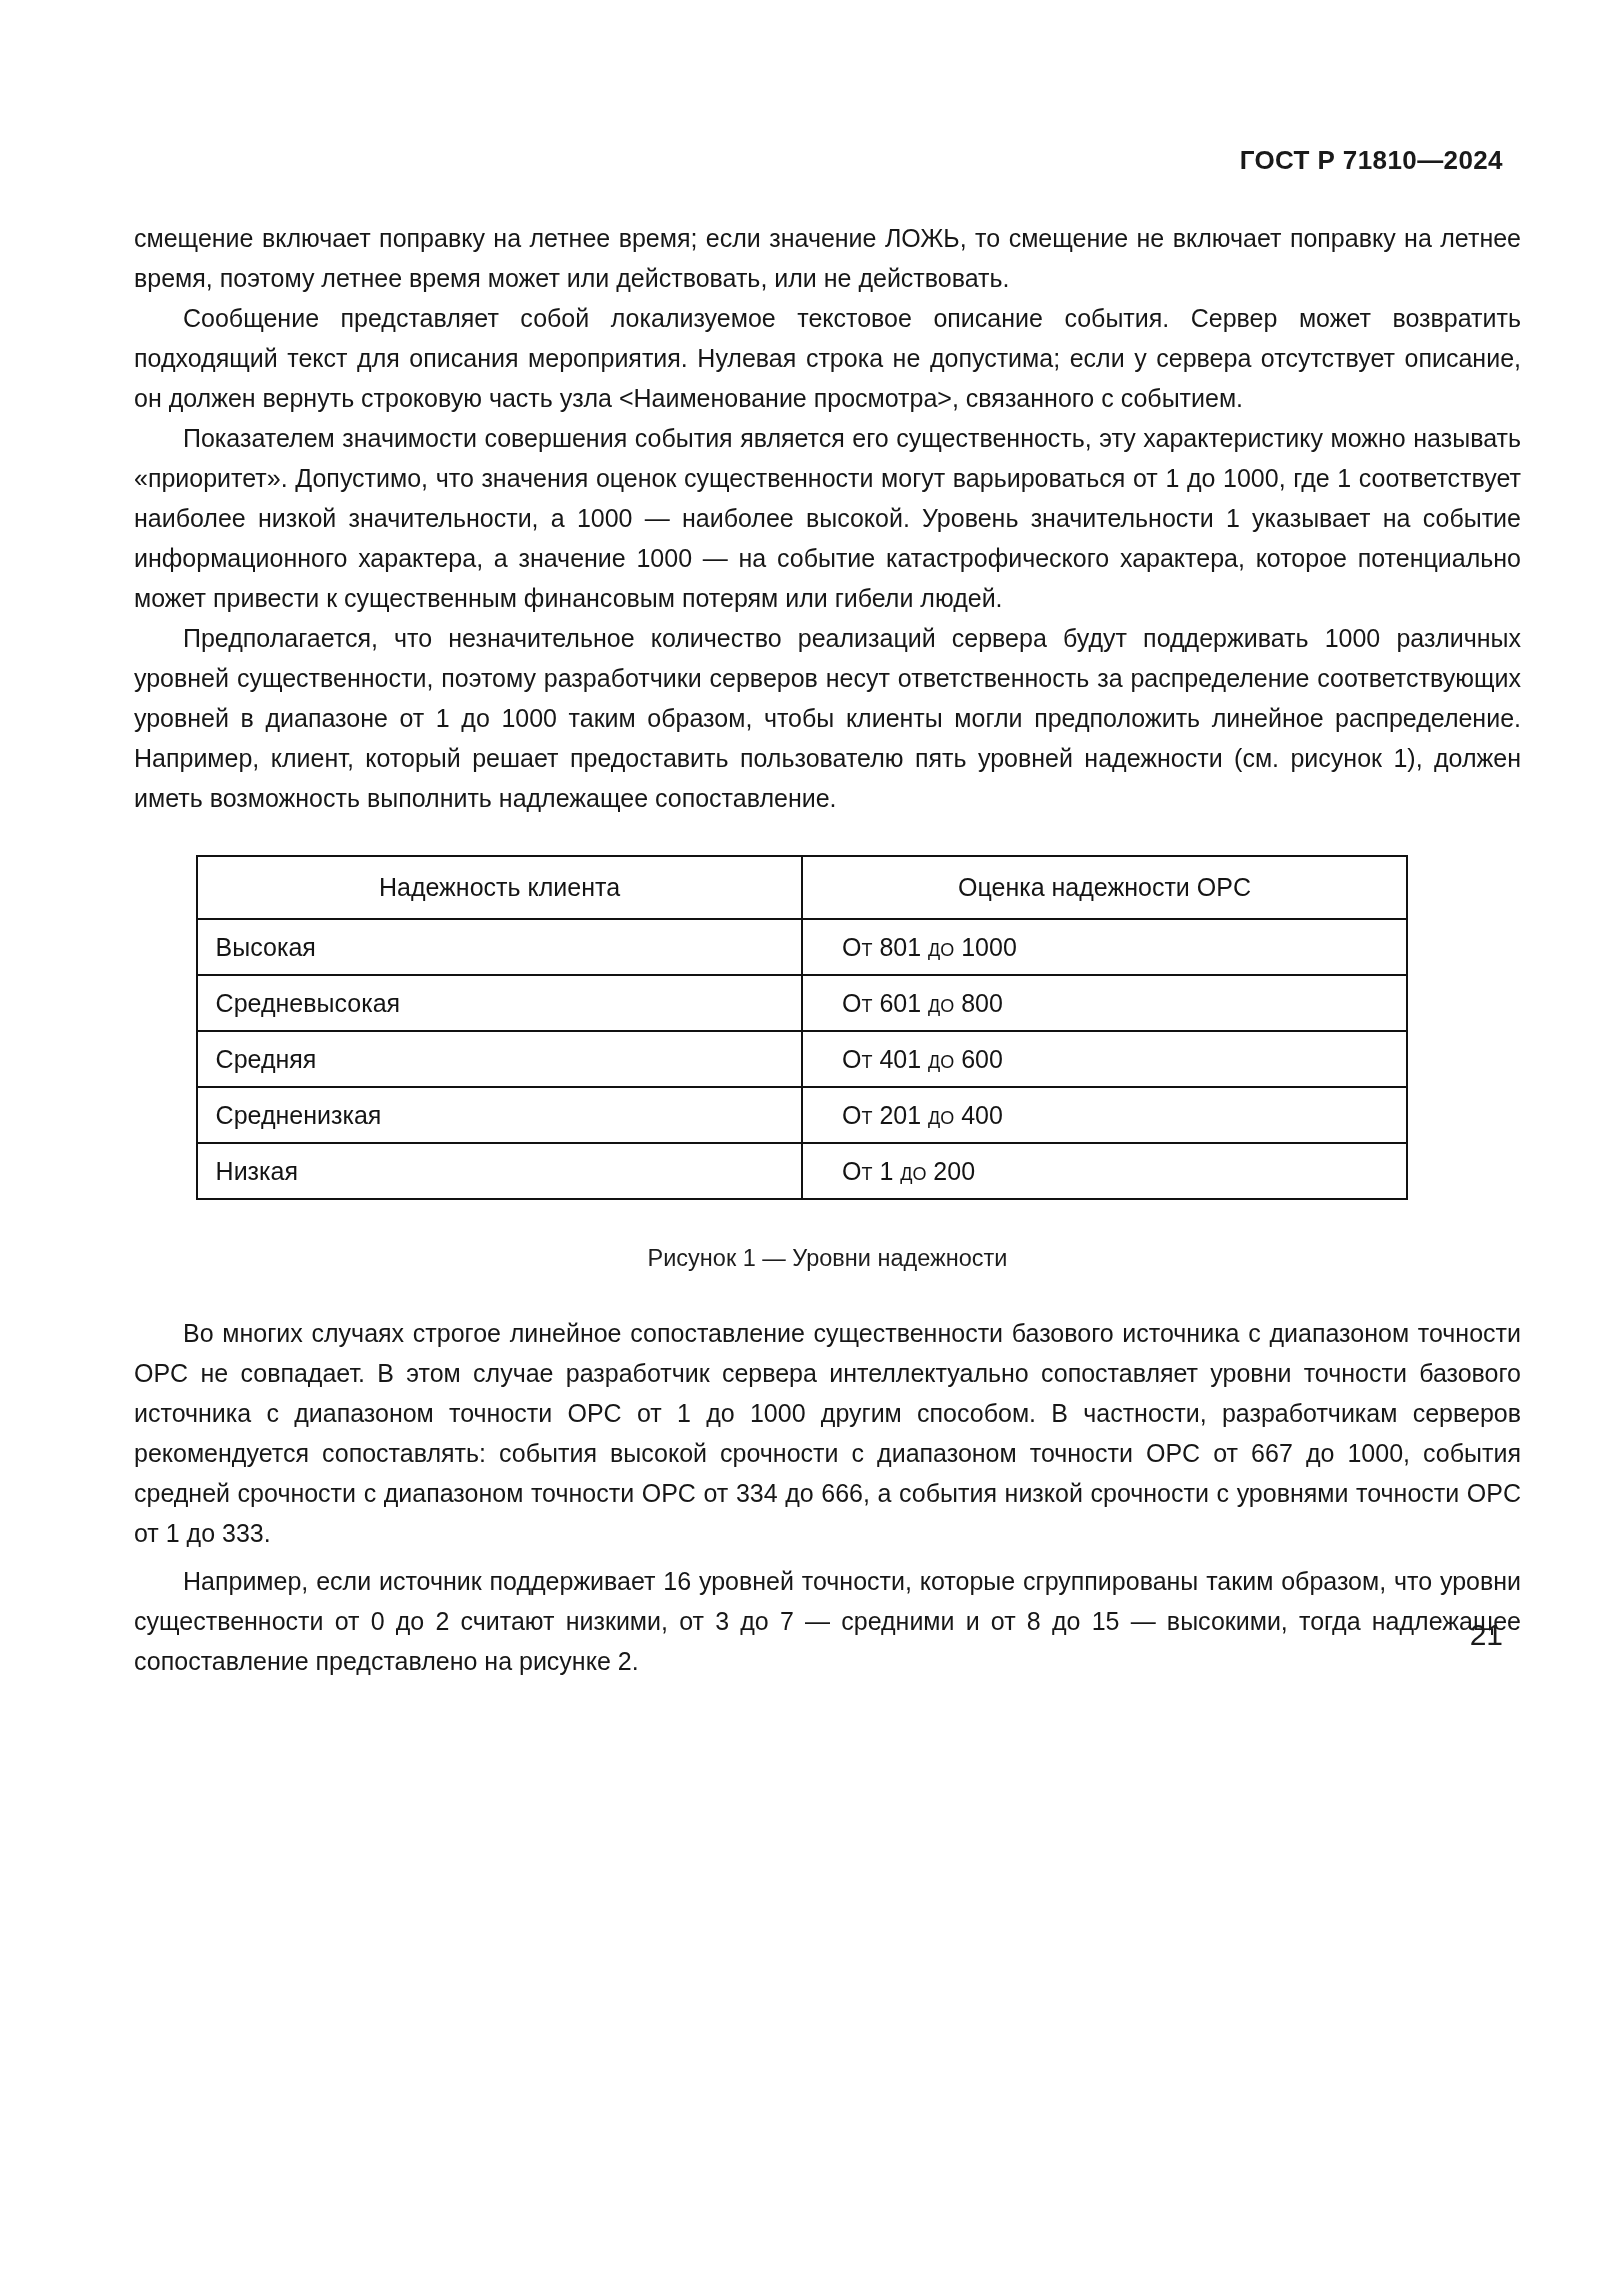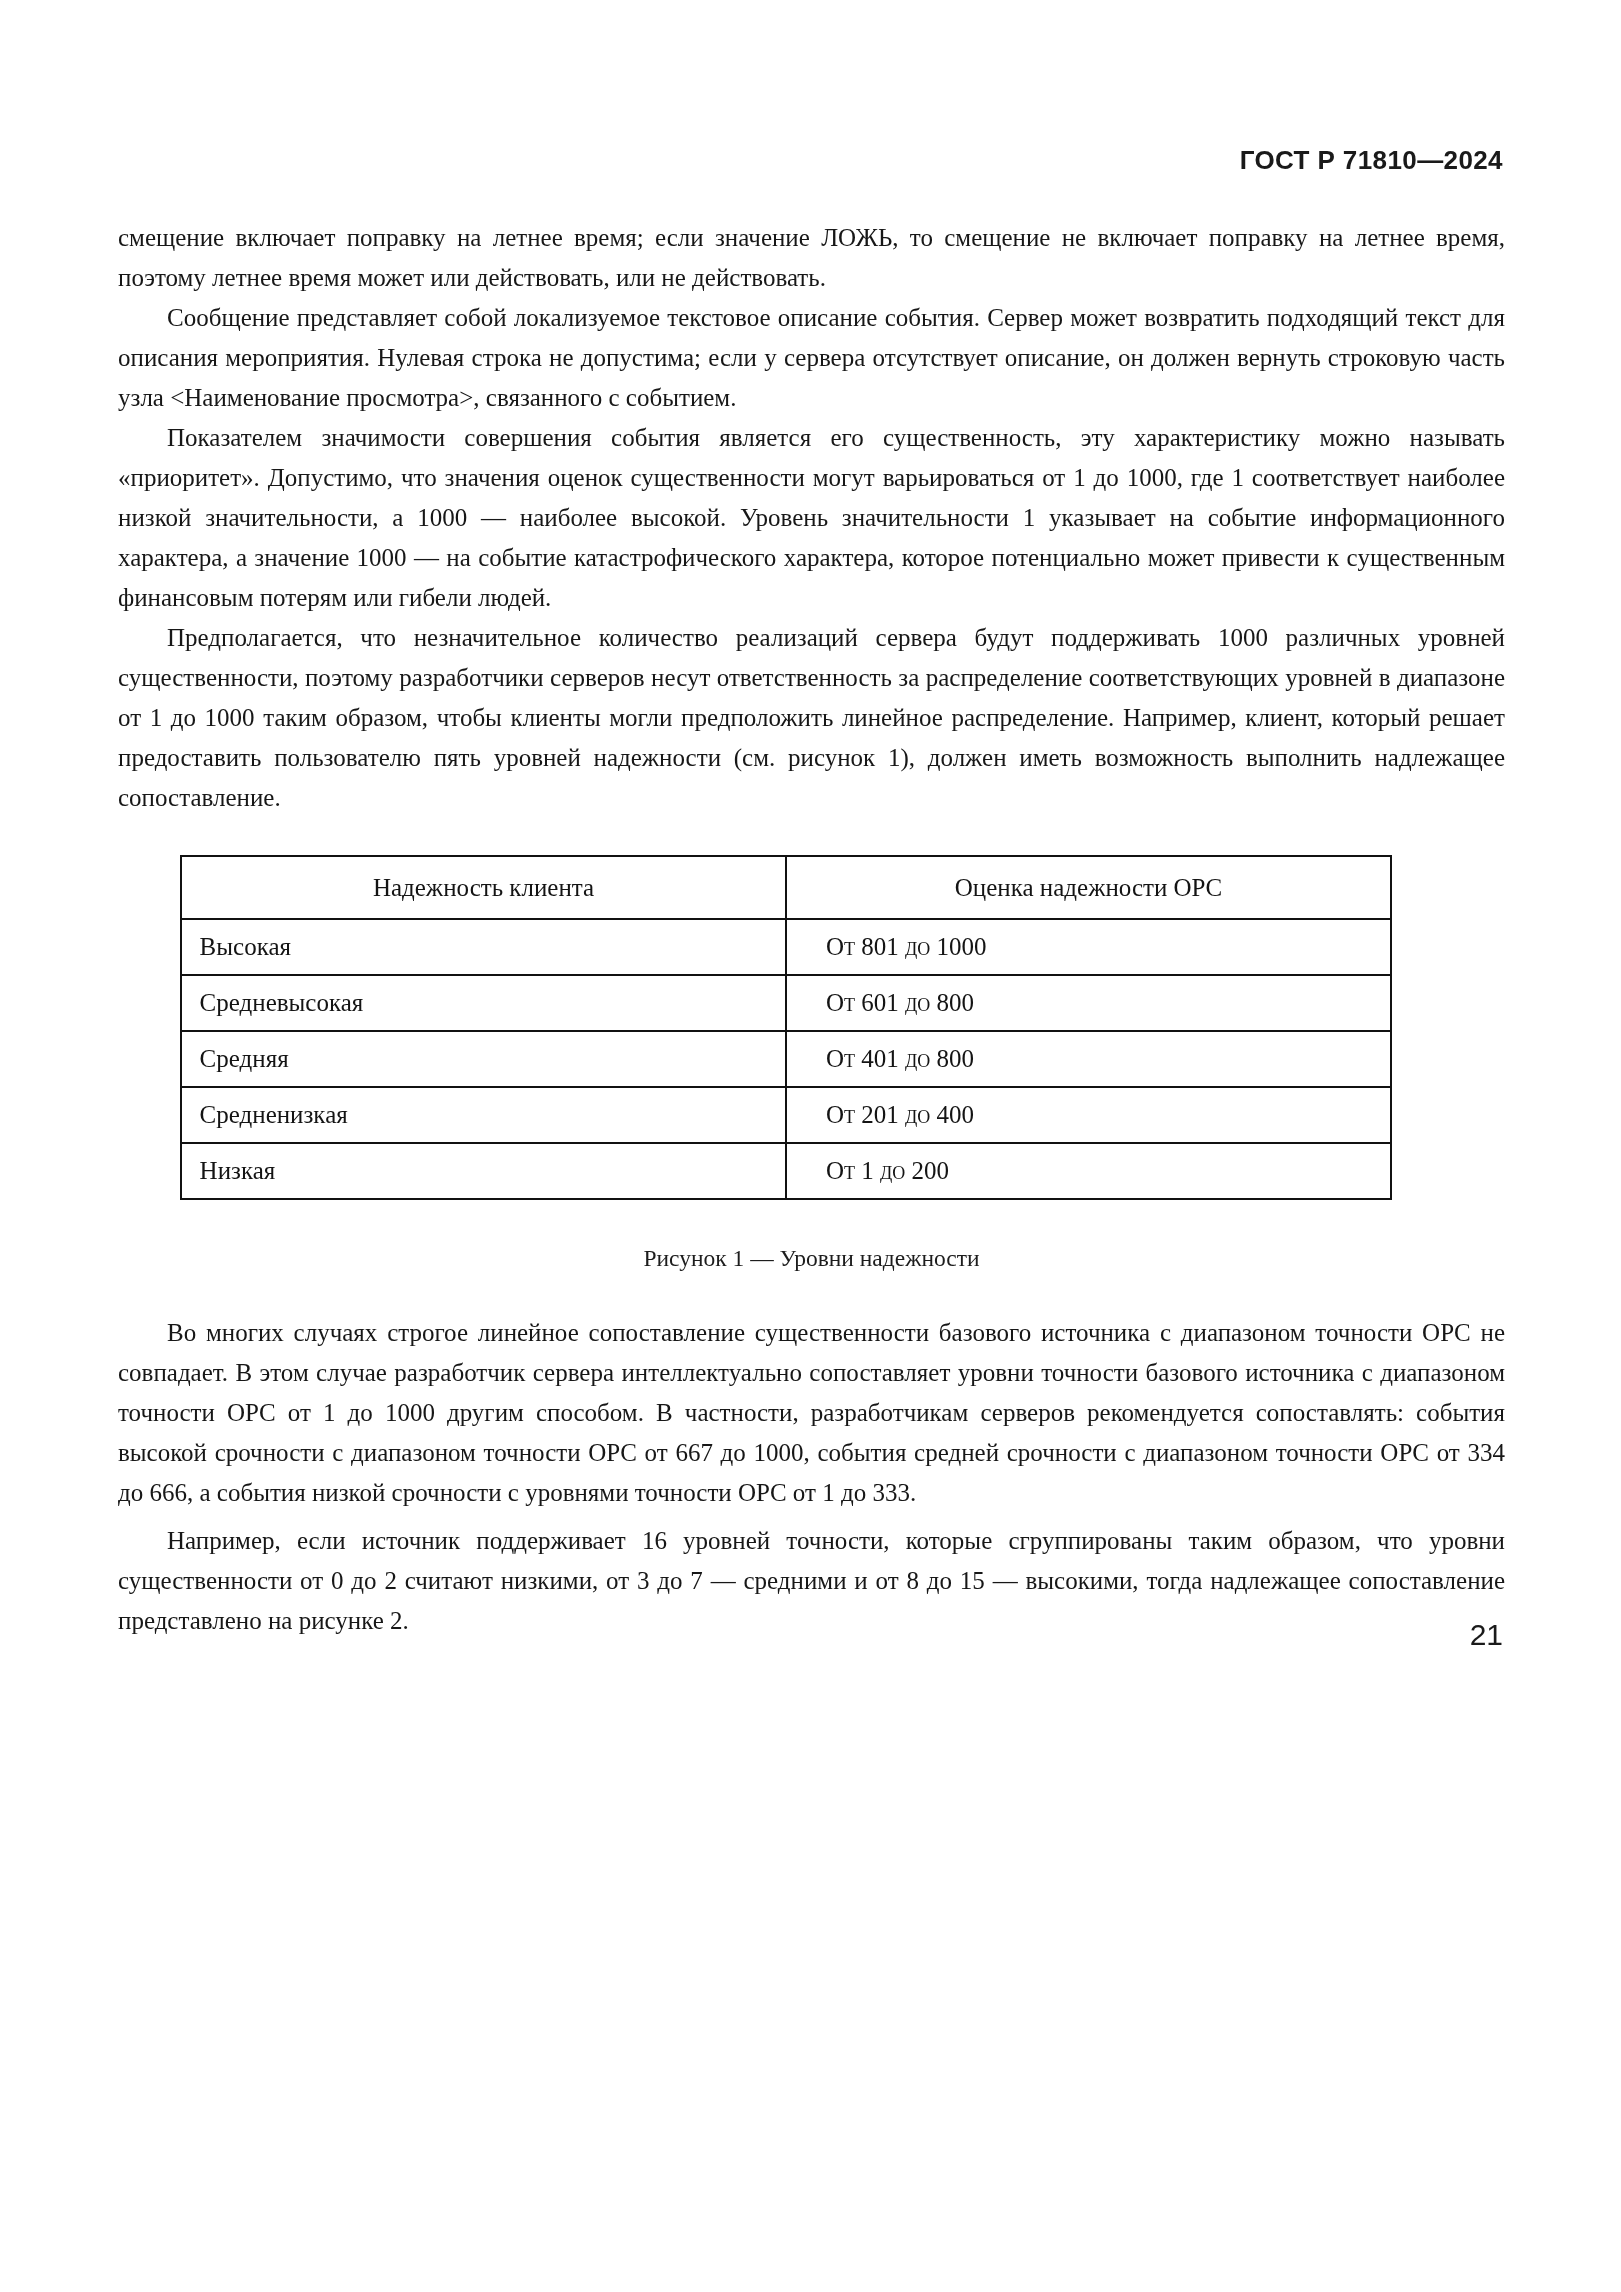--- a/index.html
+++ b/index.html
@@ -28,24 +28,23 @@
     font-size: 26px;
     font-weight: 700;
     letter-spacing: 0.4px;
     color: #1a1a1a;
     white-space: nowrap;
   }
 
   
   .content {
     position: absolute;
-    left: 118px;
+    left: 134px;
     top: 218px;
     width: 1387px;
-    font-family: Liberation Serif, serif;
   }
 
   p.body-text {
     margin: 0;
     font-size: 25px;
     line-height: 40px;
     text-align: justify;
     text-justify: inter-word;
     color: #171717;
     hyphens: manual;
@@ -167,21 +166,21 @@
           <tr>
             <td class="label-cell">Высокая</td>
             <td class="range-cell smallcaps-ot">От 801 до 1000</td>
           </tr>
           <tr>
             <td class="label-cell">Средневысокая</td>
             <td class="range-cell smallcaps-ot">От 601 до 800</td>
           </tr>
           <tr class="faint-rule">
             <td class="label-cell">Средняя</td>
-            <td class="range-cell smallcaps-ot">От 401 до 800</td>
+            <td class="range-cell smallcaps-ot">От 401 до 600</td>
           </tr>
           <tr class="faint-rule">
             <td class="label-cell">Средненизкая</td>
             <td class="range-cell smallcaps-ot">От 201 до 400</td>
           </tr>
           <tr class="faint-rule">
             <td class="label-cell">Низкая</td>
             <td class="range-cell smallcaps-ot">От 1 до 200</td>
           </tr>
         </tbody>

